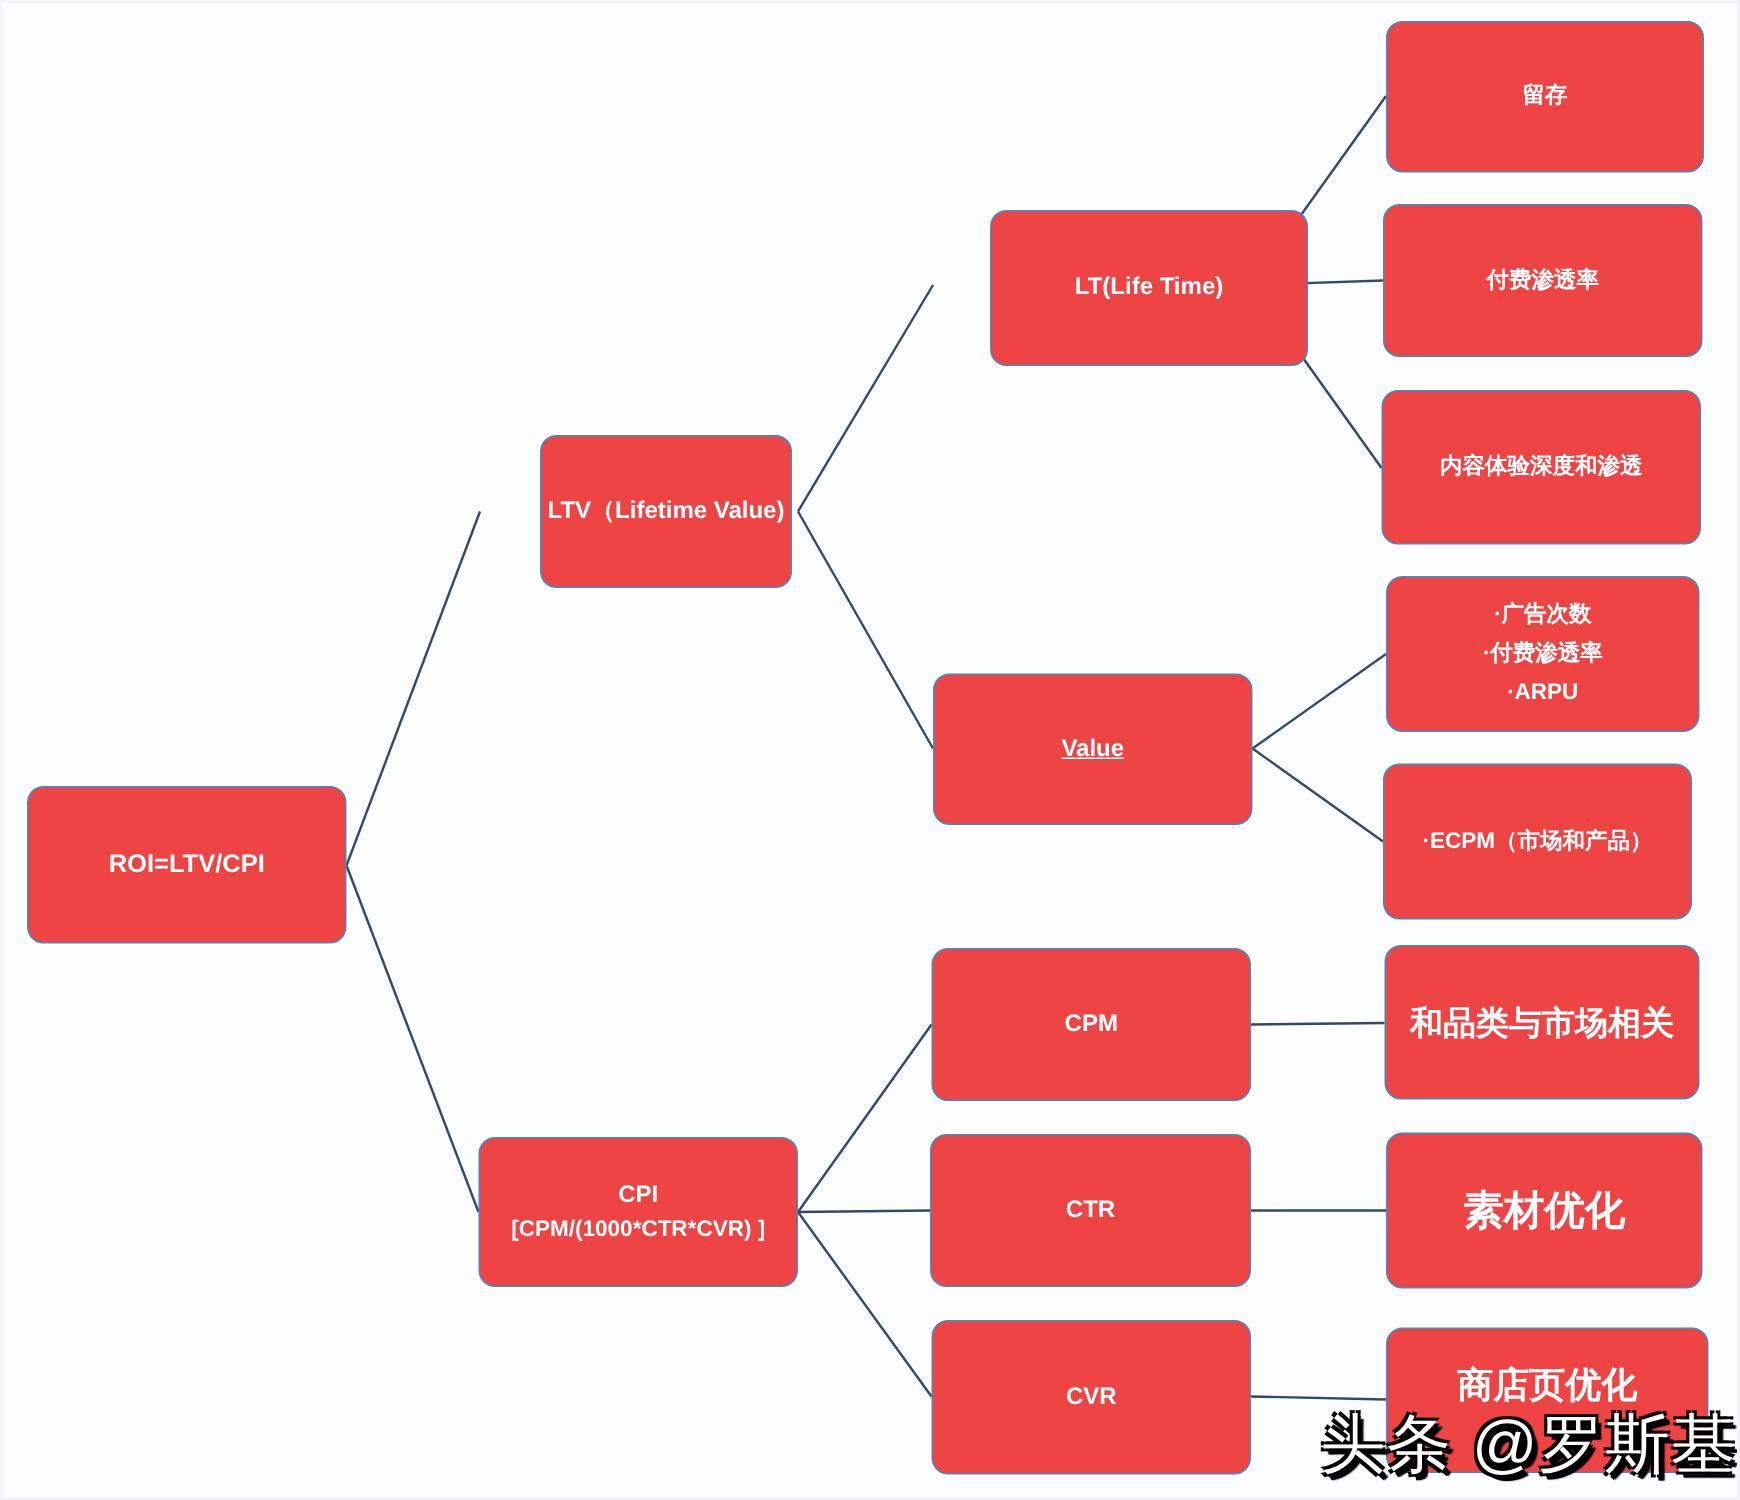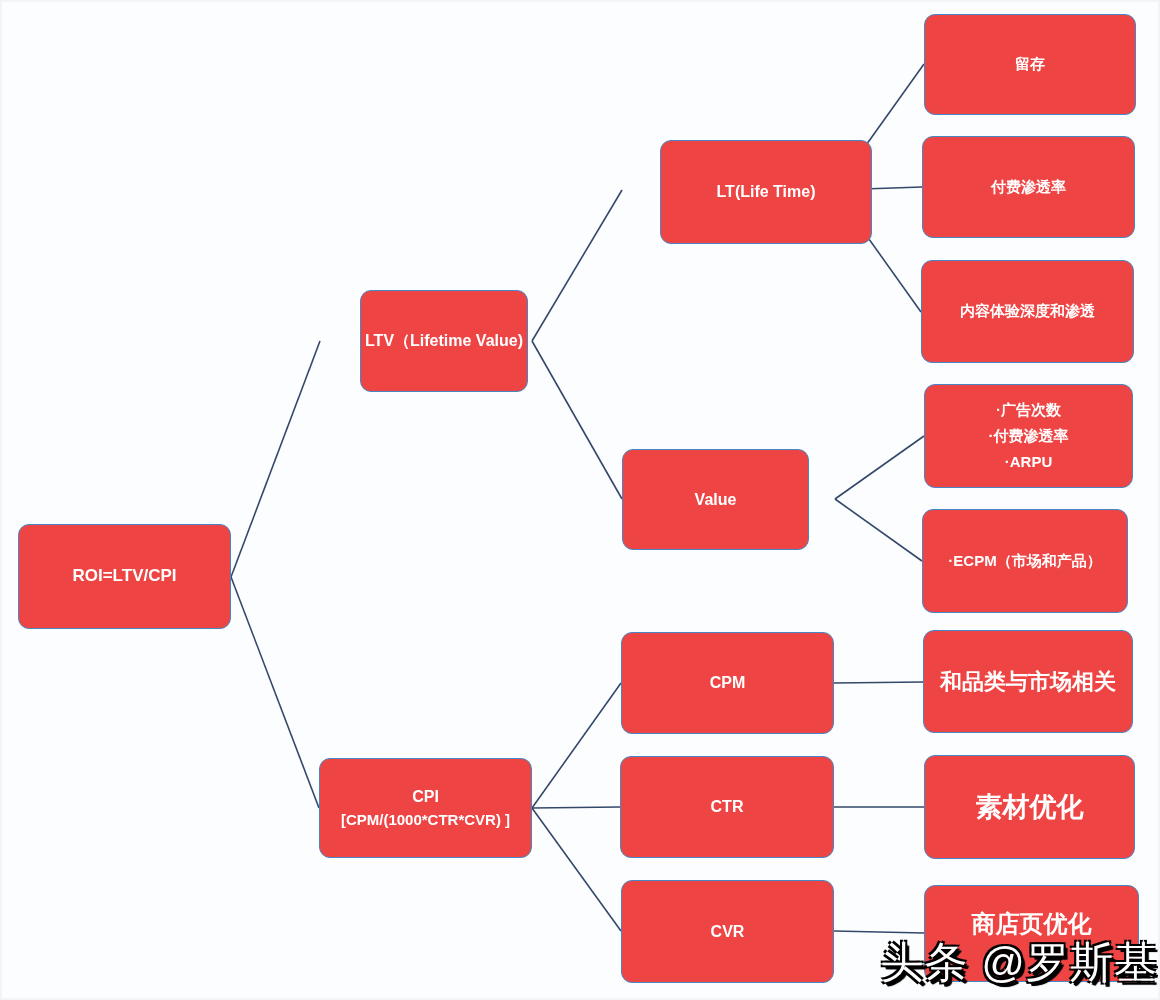--- a/index.html
+++ b/index.html
@@ -92,21 +92,21 @@
 
   <div class="node fs16" style="left:318px; top:288px; width:168px; height:102px;margin-left:40px;">LTV（Lifetime Value)</div>
 
   <div class="node fs16" style="left:317px; top:756px; width:213px; height:100px;">
     <div>CPI</div>
     <div class="cpi-line2">[CPM/(1000*CTR*CVR) ]</div>
   </div>
 
   <div class="node fs16" style="left:620px; top:138px; width:212px; height:104px;margin-left:38px;">LT(Life Time)</div>
 
-  <div class="node fs16" style="left:620px; top:447px; width:187px; height:101px;">Value</div>
+  <div class="node fs16" style="left:620px; top:447px; width:213px; height:101px;text-decoration:underline;">Value</div>
 
   <div class="node fs16" style="left:619px; top:630px; width:213px; height:102px;">CPM</div>
 
   <div class="node fs16" style="left:618px; top:754px; width:214px; height:102px;">CTR</div>
 
   <div class="node fs16" style="left:619px; top:878px; width:213px; height:103px;">CVR</div>
 
   <div class="node fs15" style="left:922px; top:12px; width:212px; height:101px;">留存</div>
 
   <div class="node fs15" style="left:920px; top:134px; width:213px; height:102px;">付费渗透率</div>

